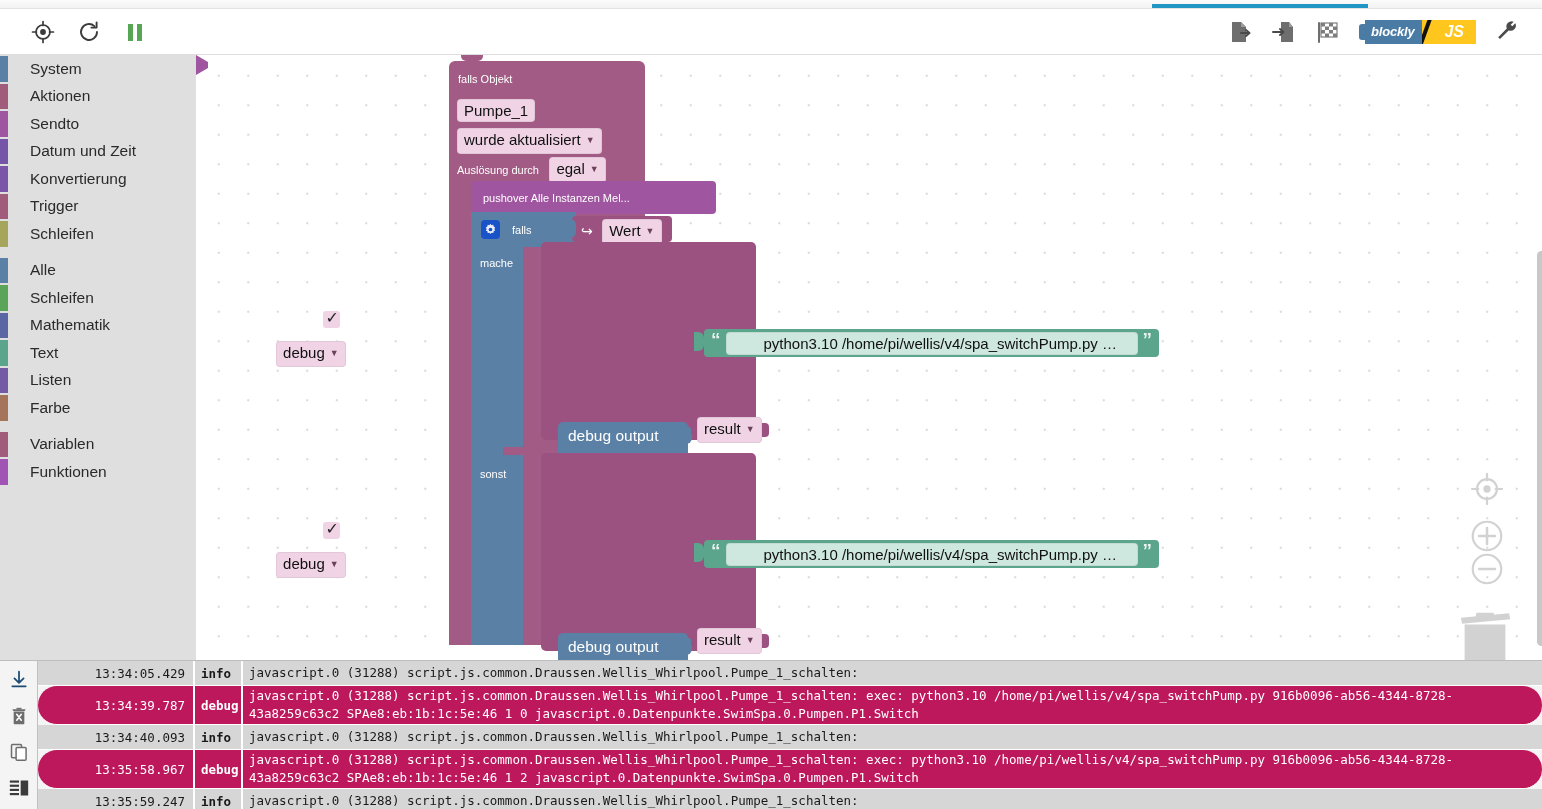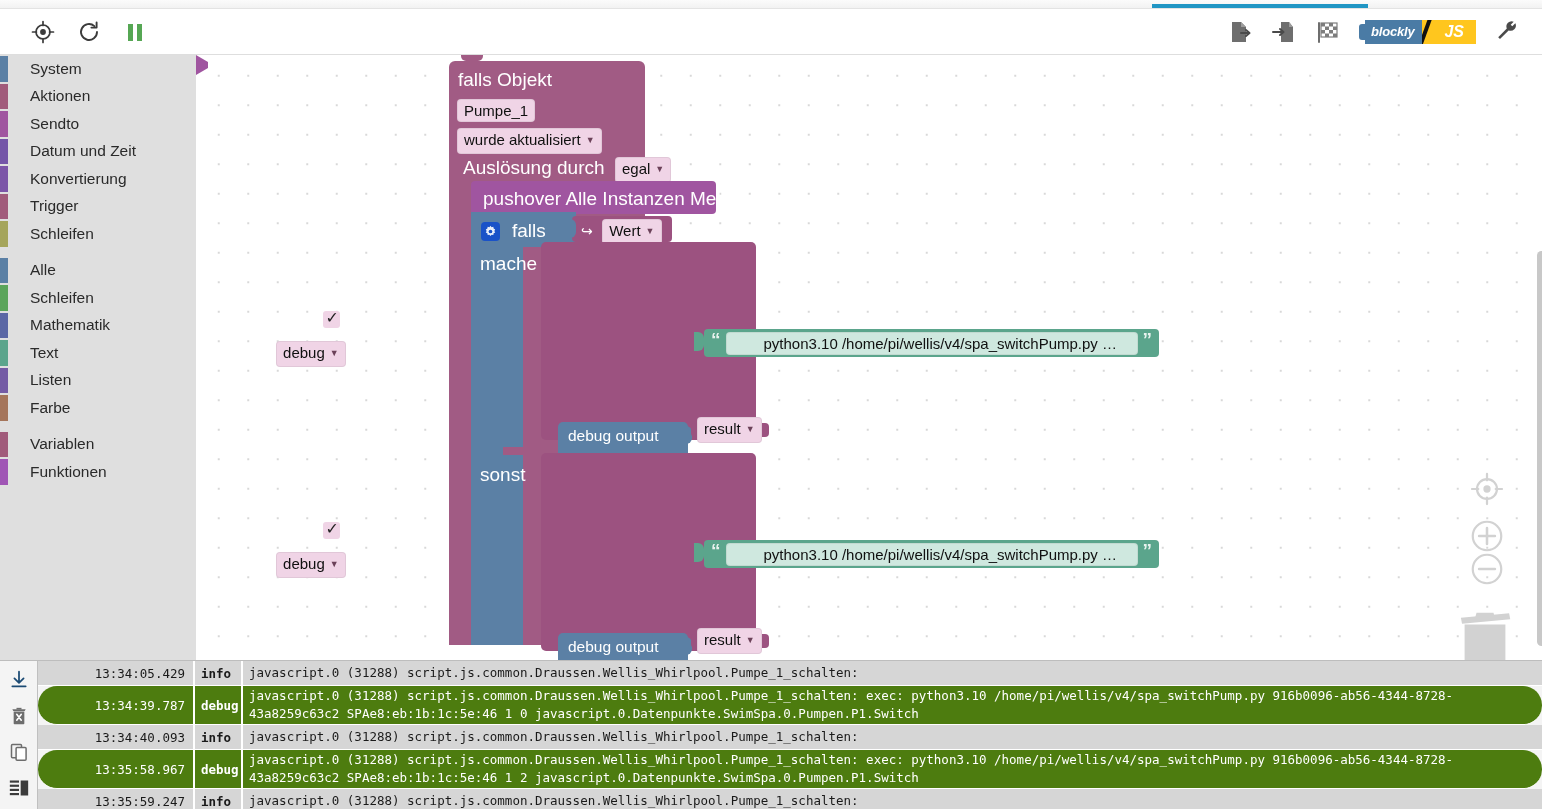--- a/index.html
+++ b/index.html
@@ -91,21 +91,21 @@
 
   .field {
     display:inline-block; background:#f0d4e6; border-radius:4px;
     padding:1px 6px; font-size:15px; color:#101010; line-height:19px;
     border:1px solid rgba(0,0,0,0.06);
   }
   .field-blue { background:#c3d6e8; }
   .field-green { background:#cfe8df;padding-left:37px; }
   .caret { font-size:9px; color:#6b4159; margin-left:5px; position:relative; top:-2px;}
   .caret-b { color:#3f5b75; }
-  .ltext { color:#ffffff; font-size:19px; }
+  .ltext { color:#ffffff; font-size:11px; }
 
   
   #trigger-block {
     left:253px; top:6px; width:196px; height:123px; border-radius:6px 6px 0 0;
   }
   #trigger-notch {
     left:265px; top:0px; width:22px; height:6px; background:#a15b84;
     border-radius:0 0 5px 5px;
   }
   #trigger-body {
@@ -191,21 +191,21 @@
     width:38px; flex:0 0 38px; background:#f4f4f4; border-right:1px solid #c0c0c0;
     display:flex; flex-direction:column; align-items:center; padding-top:8px; gap:14px;
   }
   .log-tools .ic { width:22px; height:22px; cursor:pointer; display:flex; align-items:center; justify-content:center;}
   .log-table { flex:1; display:flex; flex-direction:column; overflow:hidden; }
   .log-row {
     display:flex; align-items:stretch; font-family:"DejaVu Sans Mono", monospace;
     font-size:12.5px; border-bottom:1px solid #ffffff;
   }
   .log-row.info  { background:#d6d6d6; color:#1a1a1a; }
-  .log-row.debug { background:#4d7c0f; color:#ffffff;border-radius:19px; }
+  .log-row.debug { background:#be185d; color:#ffffff;border-radius:19px; }
   .lr-time {
     width:155px; flex:0 0 155px; text-align:right; padding:3px 8px 3px 12px;
     display:flex; align-items:center; justify-content:flex-end;
   }
   .lr-sev  {
     width:50px; flex:0 0 50px; padding-left:6px; font-weight:bold;
     display:flex; align-items:center;
     border-left:2px solid #ffffff; border-right:2px solid #ffffff;
   }
   .lr-msg  { flex:1; padding:3px 6px; white-space:pre-wrap; line-height:18px; }
@@ -368,21 +368,21 @@
 
     <div style="position:absolute; left:262px; top:14px;">
       <span class="ltext">falls Objekt</span>
     </div>
     <div style="position:absolute; left:261px; top:44px;">
       <span class="field">Pumpe_1</span>
     </div>
     <div style="position:absolute; left:261px; top:73px;">
       <span class="field"><span>wurde aktualisiert</span><span class="caret">▼</span></span>
     </div>
-    <div style="position:absolute; left:267px; top:102px; white-space:nowrap;">
+    <div style="position:absolute; left:261px; top:102px; white-space:nowrap;">
       <span class="ltext">Auslösung durch</span>
       <span class="field" style="margin-left:6px;"><span>egal</span><span class="caret">▼</span></span>
     </div>
 
     <div class="blk purple" id="sendto-block"></div>
     <div id="sendto-tab"></div>
     <div style="position:absolute; left:287px; top:133px; white-space:nowrap;">
       <span class="ltext">pushover Alle Instanzen Mel...</span>
     </div>
 

